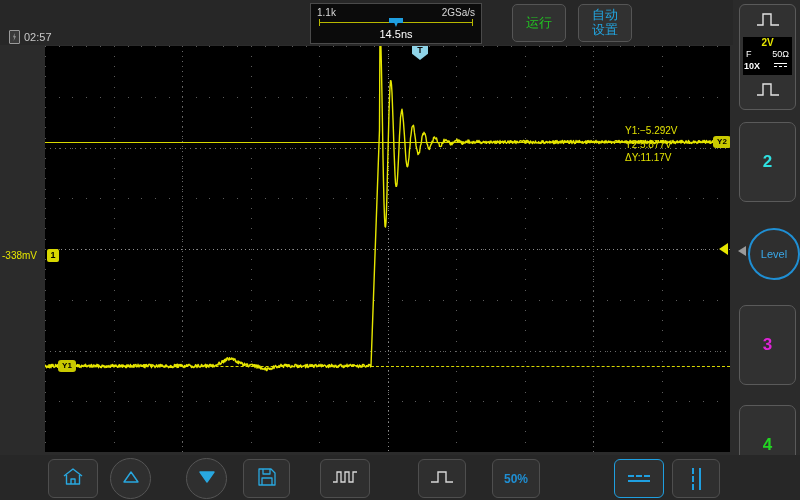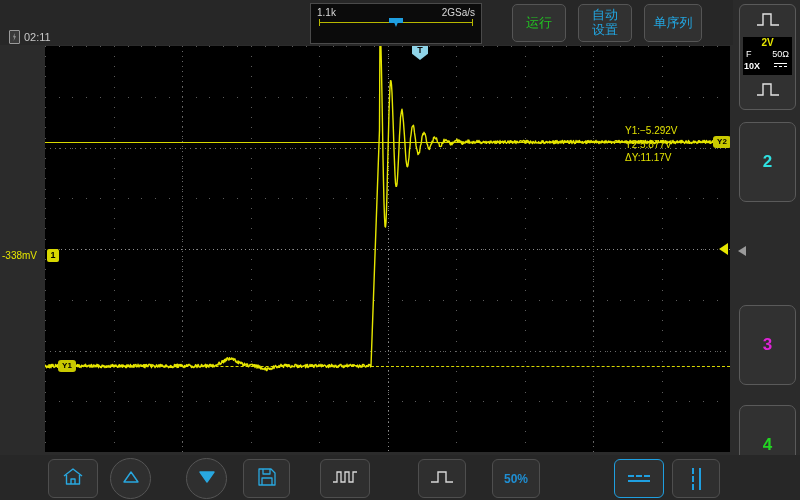--- a/index.html
+++ b/index.html
@@ -124,40 +124,38 @@
   .vcur i.d{background:none;border-left:2px dashed #1f9fe0;width:0;}
 </style>
 </head>
 <body>
 
 <div id="app">
 
   <div class="topbar">
     <div class="clockrow">
       <div class="battery"></div>
-      <div class="clock">02:11</div>
+      <div class="clock">02:57</div>
     </div>
 
 
     <div class="acqpanel">
       <div class="acq-l">1.1k</div>
       <div class="acq-r">2GSa/s</div>
       <div class="membar"></div>
       <div class="memmark"></div>
+      <div class="acq-b">14.5ns</div>
     </div>
 
     <div class="tbtn" id="btn-auto">
       <span>自动</span>
       <span>设置</span>
     </div>
     <div class="tbtn" id="btn-run">
       <span>运行</span>
-    </div>
-    <div class="tbtn" id="btn-seq">
-      <span>单序列</span>
     </div>
   </div>
 
   <div class="grat">
     <div class="gridlayer" id="gridlayer">
         <div class="vmaj" style="left:137px"></div>
         <div class="vmaj" style="left:548px"></div>
         <div class="hmaj" style="top:102px"></div>
         <div class="hmaj" style="top:305px"></div>
         <div class="axisv" style="left:343px"></div>
@@ -928,20 +926,23 @@
             <polyline points="1,14 7,14 7,3 15,3 15,14 23,14" fill="none" stroke="#e2e2e2" stroke-width="1.4"></polyline>
           </svg>
       </div>
     </div>
 
     <div class="chnum" id="ch2box">
       <span>2</span>
     </div>
 
     <div class="knob-arrow"></div>
+    <div class="levelknob">
+      <span>Level</span>
+    </div>
 
     <div class="chnum" id="ch3box">
       <span>3</span>
     </div>
     <div class="chnum" id="ch4box">
       <span>4</span>
     </div>
   </div>
 
   <div class="botbar">

